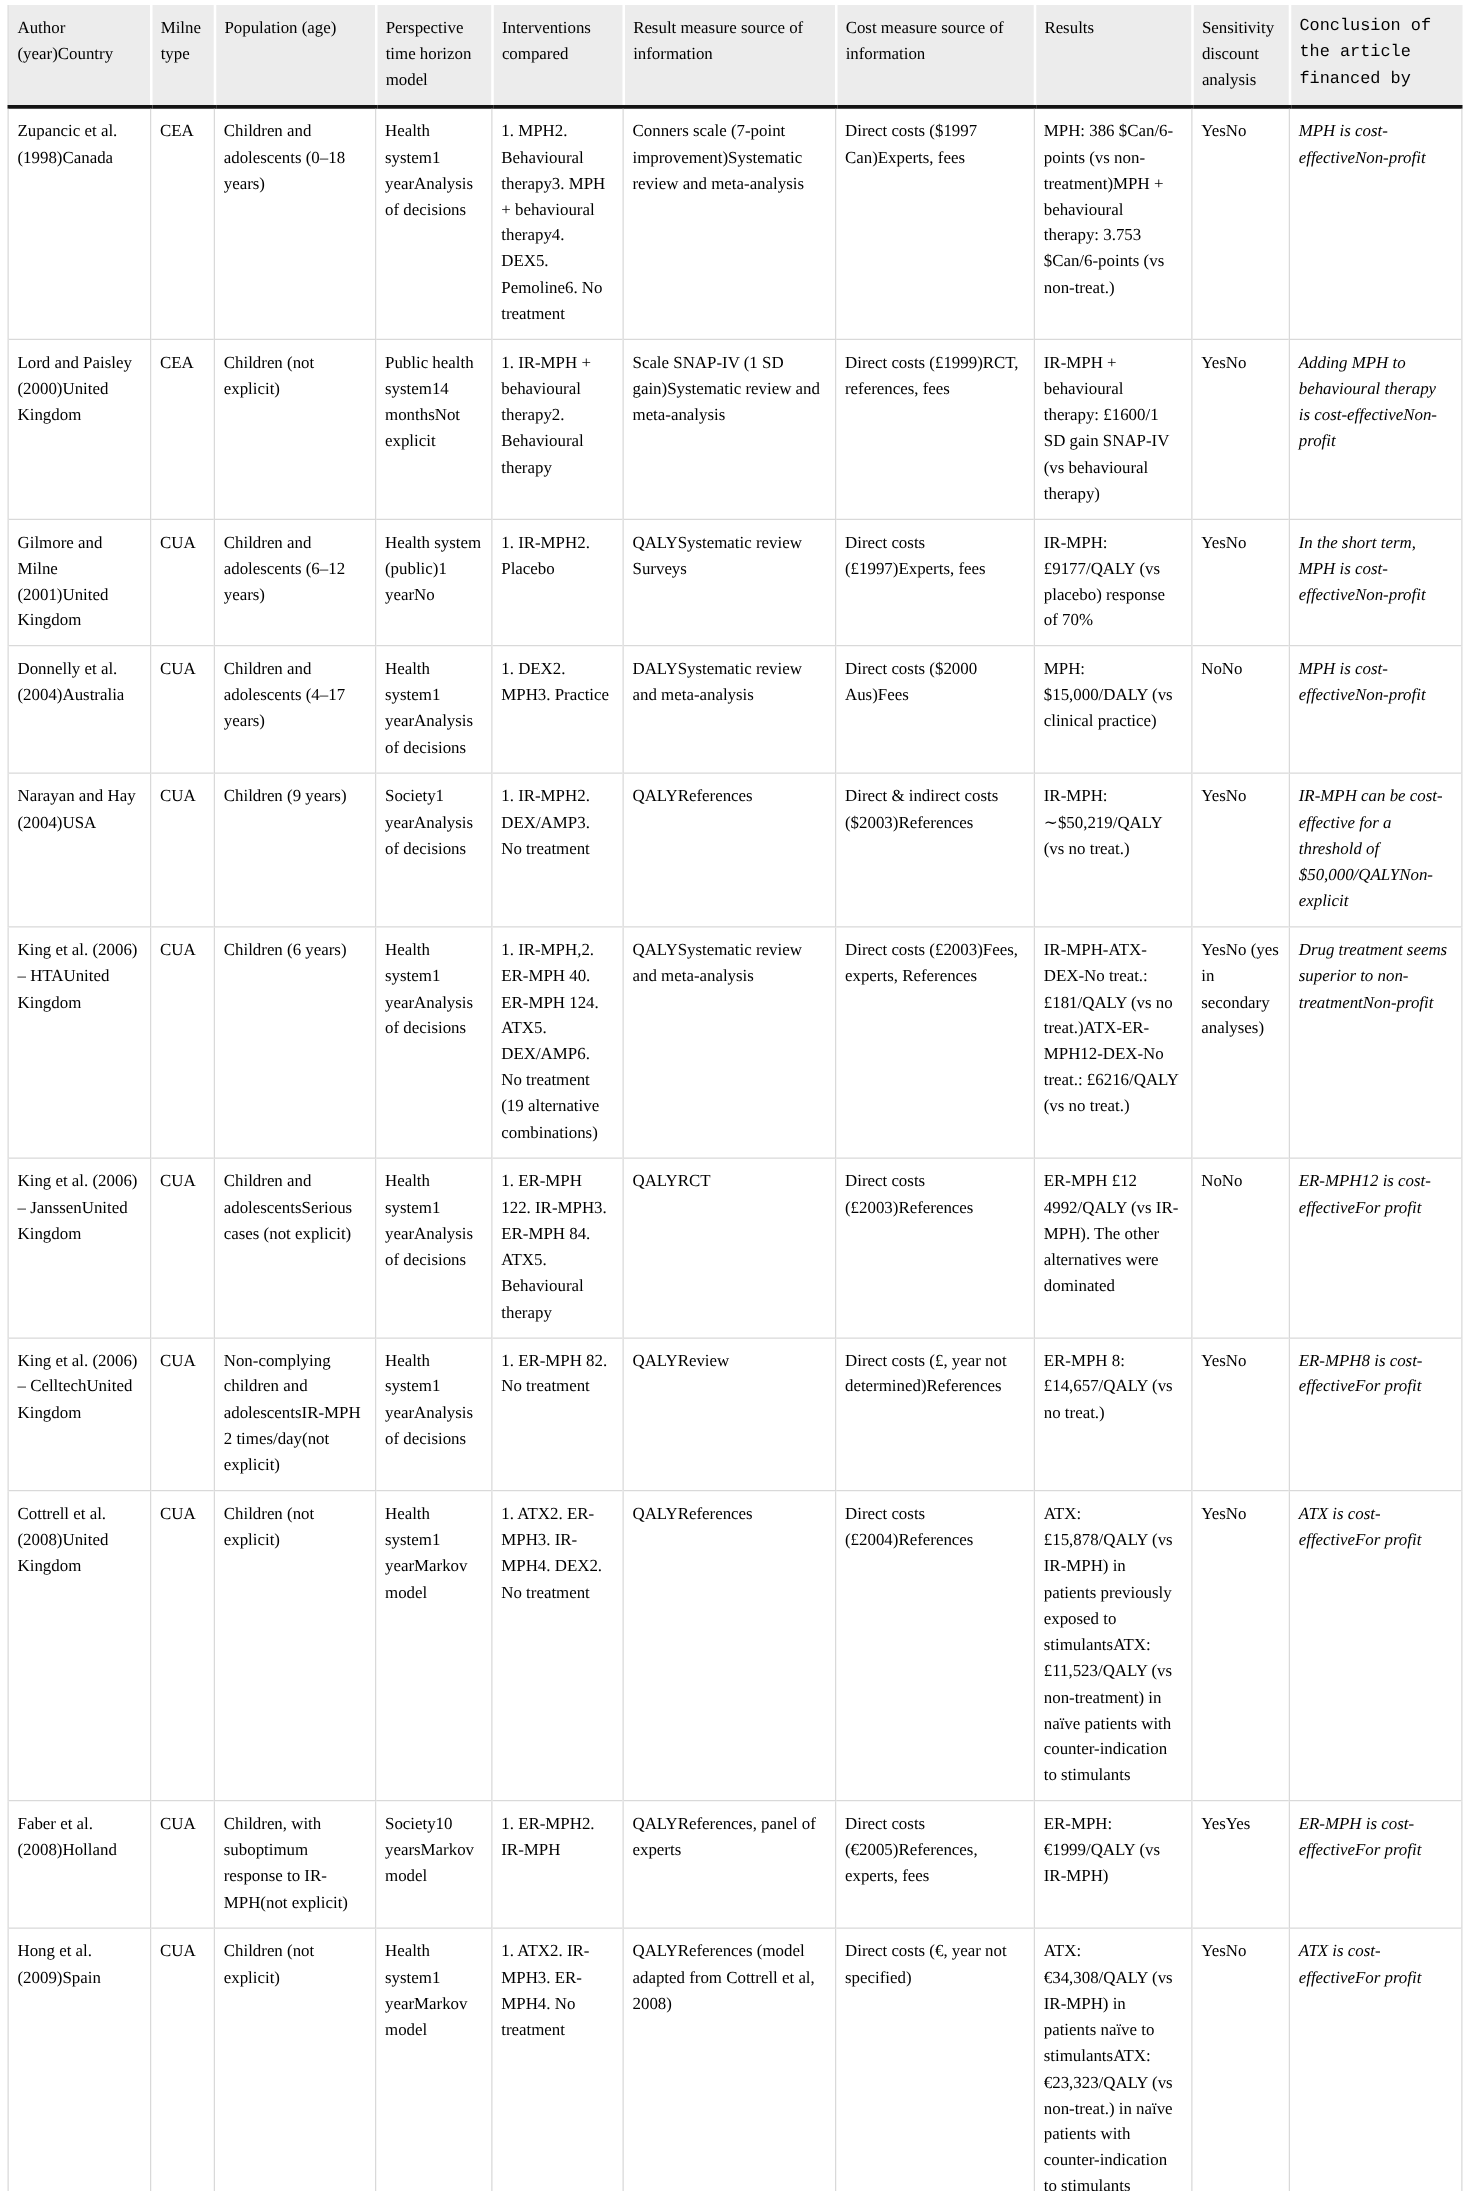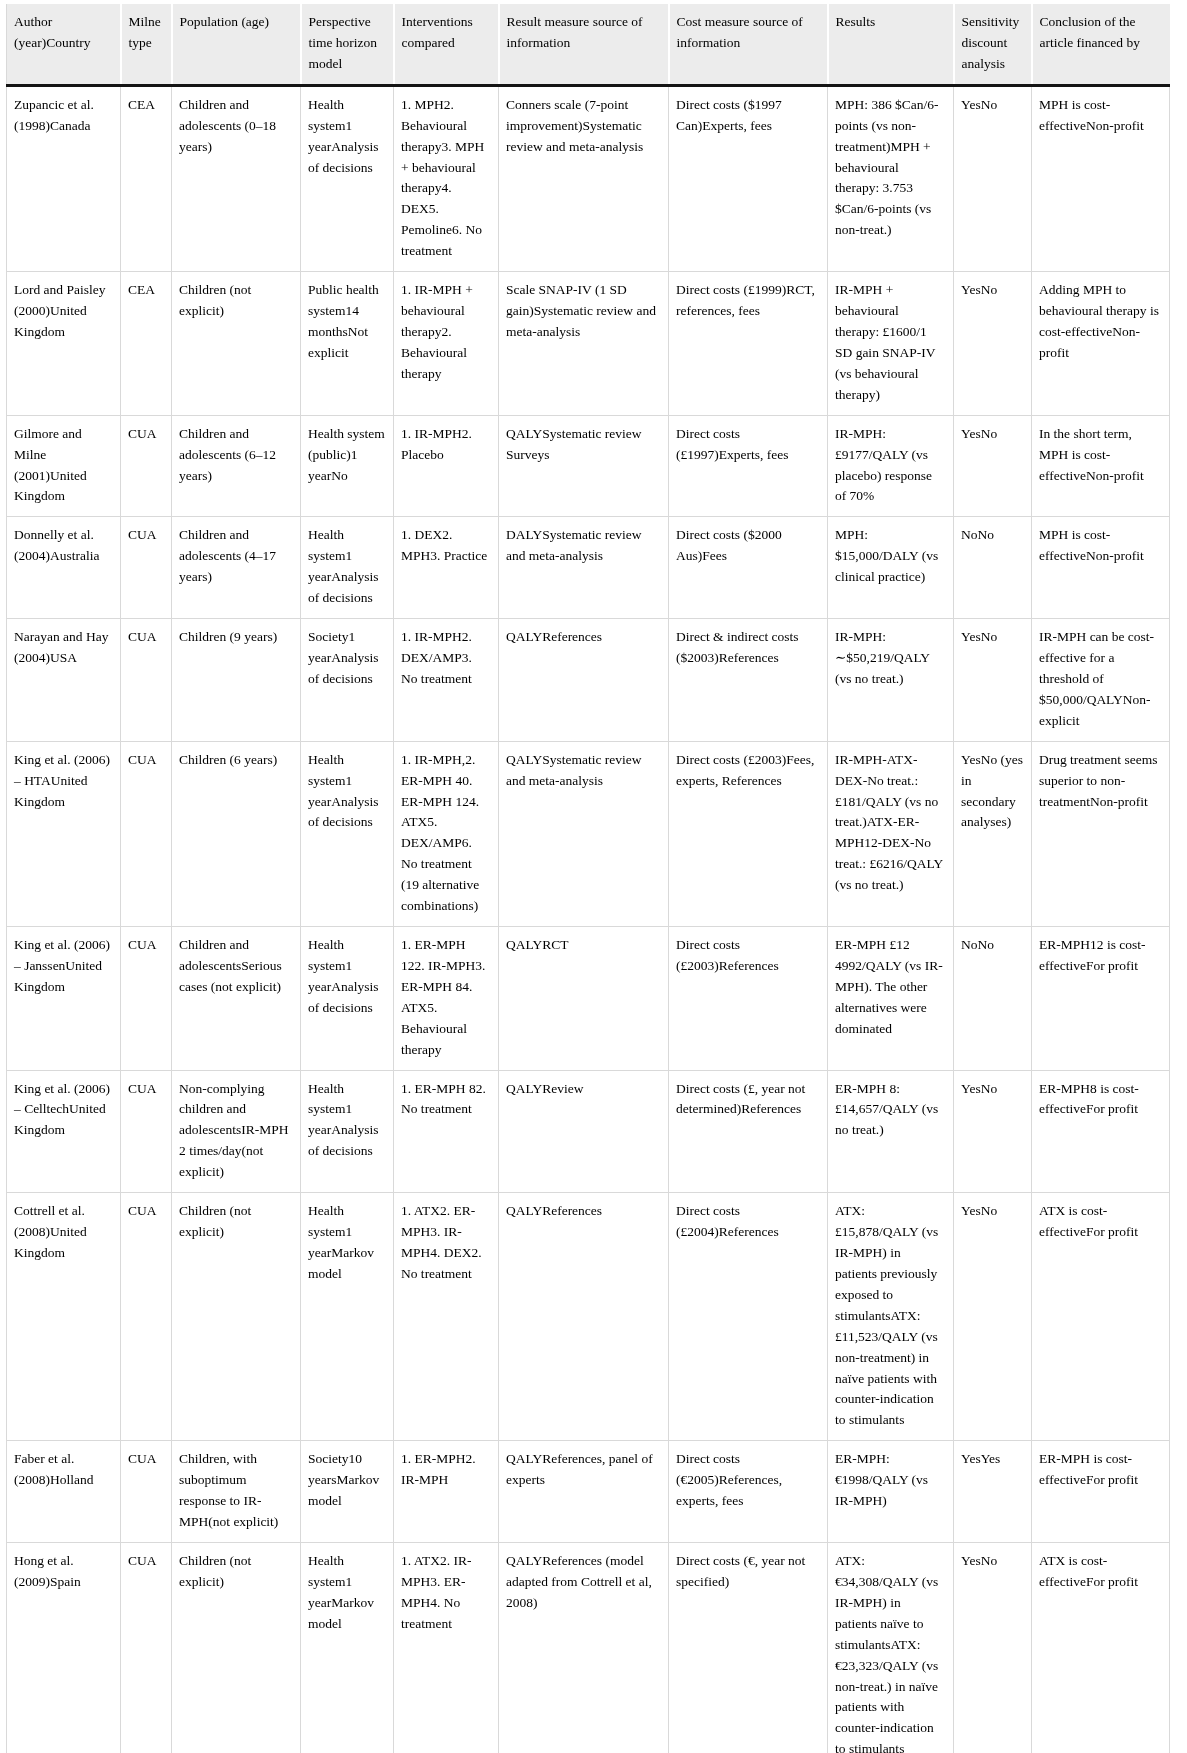--- a/index.html
+++ b/index.html
@@ -34,31 +34,33 @@
     overflow-wrap: break-word;
     box-sizing: border-box;
   }
   table.studies th {
     background: #ececec;
     border-bottom: 3px solid #141414;
     border-right: 2px solid #ffffff;
   }
   table.studies th:last-child {
     border-right: none;
+    font-family: Liberation Mono, monospace;
   }
   table.studies td {
     border-top: 1px solid #d9d9d9;
     border-right: 1px solid #d9d9d9;
   }
   table.studies td:first-child,
   table.studies th:first-child {
     border-left: 1px solid #d9d9d9;
   }
   table.studies td:last-child {
     border-right: 1px solid #d9d9d9;
+    font-style: italic;
   }
   table.studies tbody tr:last-of-type td {
     border-bottom: 6px solid #141414;
   }
   
   col.c-author       { width: 114px; }
   col.c-studytype    { width: 51px;  }
   col.c-population   { width: 129px; }
   col.c-perspective  { width: 93px;  }
   col.c-interventions{ width: 105px; }
@@ -219,21 +221,21 @@
         </tr>
 
         <tr>
           <td>Faber et al. (2008)Holland</td>
           <td>CUA</td>
           <td>Children, with suboptimum response to IR-MPH(not explicit)</td>
           <td>Society10 yearsMarkov model</td>
           <td>1. ER-MPH2. IR-MPH</td>
           <td>QALYReferences, panel of experts</td>
           <td>Direct costs (€2005)References, experts, fees</td>
-          <td>ER-MPH: €1998/QALY (vs IR-MPH)</td>
+          <td>ER-MPH: €1999/QALY (vs IR-MPH)</td>
           <td>YesYes</td>
           <td>ER-MPH is cost-effectiveFor profit</td>
         </tr>
 
         <tr>
           <td>Hong et al. (2009)Spain</td>
           <td>CUA</td>
           <td>Children (not explicit)</td>
           <td>Health system1 yearMarkov model</td>
           <td>1. ATX2. IR-MPH3. ER-MPH4. No treatment</td>

